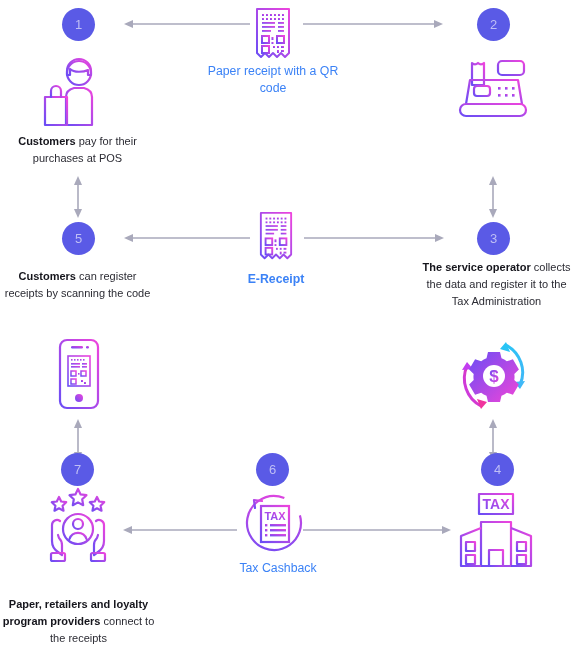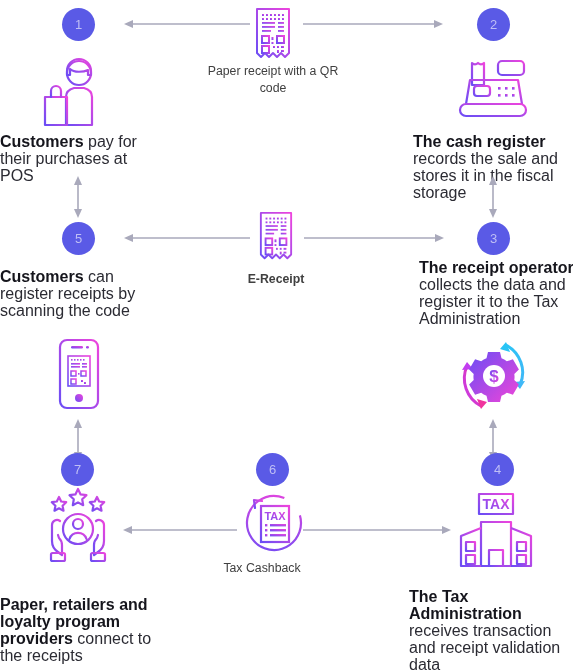--- a/index.html
+++ b/index.html
@@ -16,28 +16,28 @@
   .num-circle{
     position:absolute;width:33px;height:33px;border-radius:50%;
     background:#5a5ae6;
     display:flex;align-items:center;justify-content:center;
     font-size:13px;color:#bfbff5;font-family:"Liberation Sans",sans-serif;
     line-height:1;
   }
 
   
   .caption{
-    position:absolute;
-    font-size:16px;line-height:17px;color:#2b2b33;
+    position:absolute;text-align:center;
+    font-size:11px;line-height:17px;color:#2b2b33;
     font-family:"Liberation Sans",sans-serif;
   }
   .caption b{font-weight:bold;color:#15151c;}
   .label-small{
     position:absolute;text-align:center;
-    font-size:12.3px;line-height:17px;color:#404040;
+    font-size:12.3px;line-height:17px;color:#3b82f6;
   }
 
   
   .arrow{position:absolute;}
   .arrow svg{display:block;overflow:visible;}
 
   
   .icon{position:absolute;}
   .icon svg{display:block;}
 </style>
@@ -175,23 +175,20 @@
           <rect x="53" y="36" width="2.6" height="2.6"></rect>
         <rect x="60" y="36" width="2.6" height="2.6"></rect>
       </g>
     </svg>
   </div>
 
   <div class="caption" style="left:0px;top:133px;width:155px;">
     <b>Customers</b><span> pay for their purchases at POS</span>
   </div>
 
-  <div class="caption" style="left:413px;top:133px;width:160px;">
-    <b>The cash register</b><span> records the sale and stores it in the fiscal storage</span>
-  </div>
 
   <div class="arrow" style="left:72px;top:176px;">
     <svg width="12" height="42" viewBox="0 0 12 42">
       <line x1="6" y1="6" x2="6" y2="36" stroke="#a9a9bb" stroke-width="1.6"></line>
       <polygon points="6,0 2,9 10,9" fill="#a9a9bb"></polygon>
       <polygon points="6,42 2,33 10,33" fill="#a9a9bb"></polygon>
     </svg>
   </div>
 
   <div class="arrow" style="left:487px;top:176px;">
@@ -262,21 +259,21 @@
 
   <div class="num-circle" style="left:477px;top:222px;">
     <span>3</span>
   </div>
 
   <div class="caption" style="left:0px;top:268px;width:155px;">
     <b>Customers</b><span> can register receipts by scanning the code</span>
   </div>
 
   <div class="caption" style="left:419px;top:259px;width:155px;">
-    <b>The receipt operator</b><span> collects the data and register it to the Tax Administration</span>
+    <b>The service operator</b><span> collects the data and register it to the Tax Administration</span>
   </div>
 
   <div class="icon" style="left:55px;top:338px;">
     <svg width="48" height="72" viewBox="0 0 48 72">
       <rect x="5" y="2" width="38" height="68" rx="7" fill="none" stroke="url(#g1)" stroke-width="2.2"></rect>
       <rect x="16" y="8" width="12" height="2.4" rx="1.2" fill="url(#g1)"></rect>
       <rect x="31" y="8" width="3" height="2.4" rx="1.2" fill="url(#g1)"></rect>
       <rect x="13" y="18" width="22" height="30" fill="none" stroke="url(#g1)" stroke-width="1.6"></rect>
       <g fill="url(#g1)">
         <rect x="16" y="21" width="1.6" height="1.6"></rect>
@@ -393,21 +390,21 @@
         <rect x="22" y="32" width="2.4" height="2.4"></rect>
           <rect x="27" y="32" width="16" height="2.4"></rect>
         <rect x="22" y="37" width="2.4" height="2.4"></rect>
           <rect x="27" y="37" width="16" height="2.4"></rect>
         <rect x="22" y="42" width="2.4" height="2.4"></rect>
           <rect x="27" y="42" width="16" height="2.4"></rect>
       </g>
     </svg>
   </div>
 
-  <div class="label-small" style="left:200px;top:560px;width:124px;">Tax Cashback</div>
+  <div class="label-small" style="left:216px;top:560px;width:124px;">Tax Cashback</div>
 
   <div class="icon" style="left:457px;top:492px;">
     <svg width="78" height="76" viewBox="0 0 78 76">
       <g fill="none" stroke="url(#g1)" stroke-width="2.2" stroke-linejoin="round">
 
         <rect x="22" y="2" width="34" height="20"></rect>
 
         <path d="M32 22 v8"></path>
           <path d="M46 22 v8"></path>
 
@@ -431,17 +428,14 @@
       </g>
       <text x="39" y="17" text-anchor="middle" font-family="Liberation Sans, sans-serif" font-size="14" font-weight="bold" fill="url(#g1)">TAX</text>
     </svg>
   </div>
 
   <div class="caption" style="left:0px;top:596px;width:157px;">
     <b>Paper, retailers and loyalty program  providers</b><span> connect to the receipts</span>
   </div>
 
 
-  <div class="caption" style="left:409px;top:588px;width:164px;">
-    <b>The Tax Administration</b><span> receives  transaction and receipt validation data</span>
-  </div>
 
 </div>
 
 </body></html>

